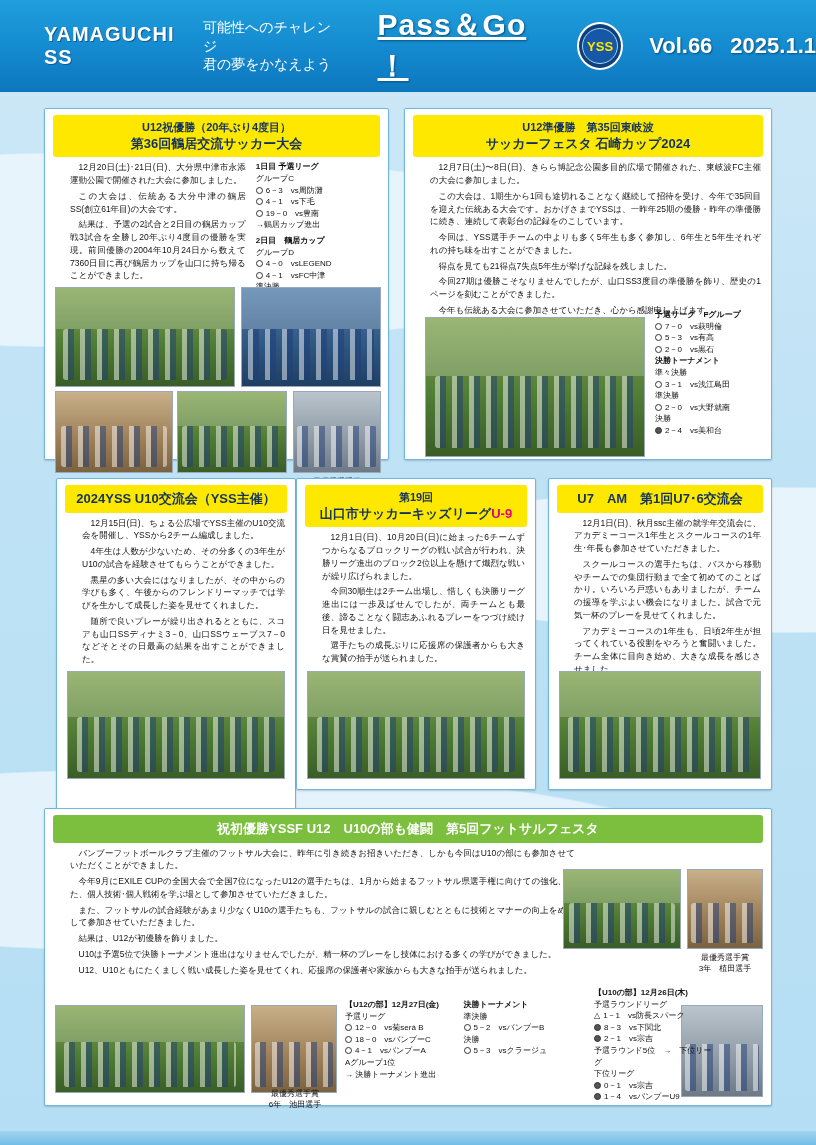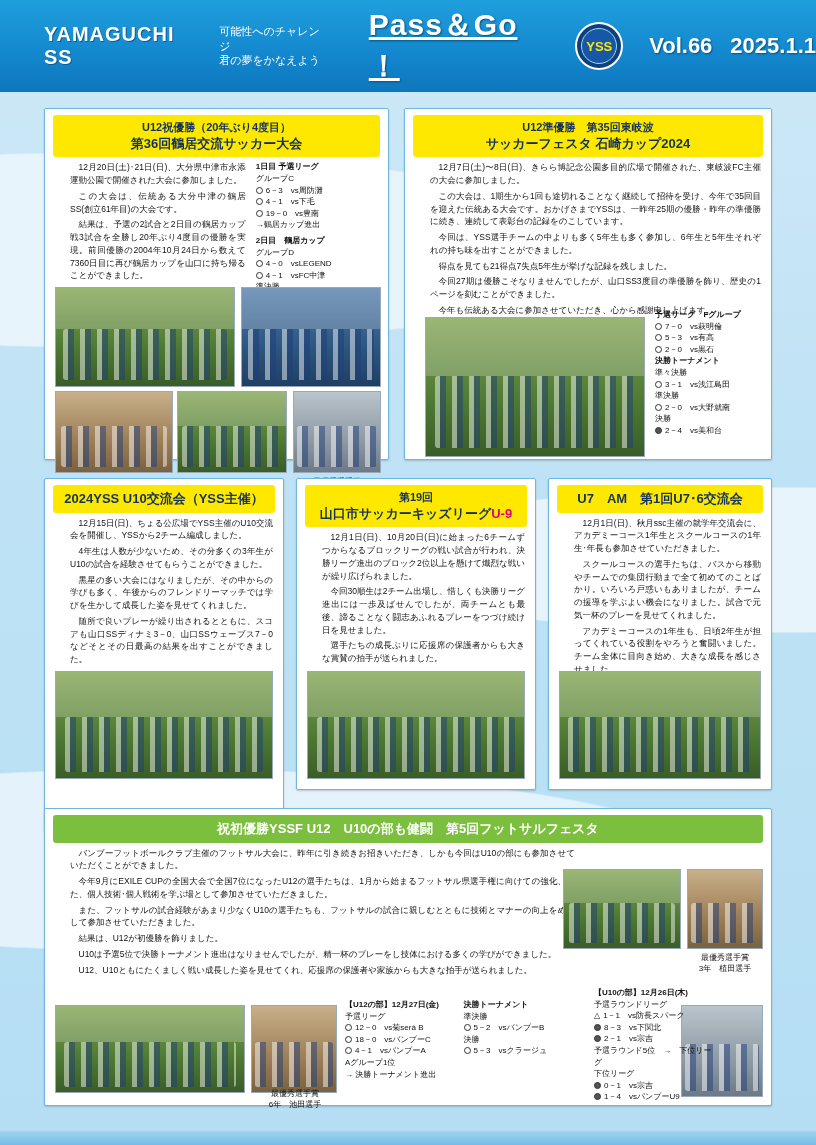--- a/index.html
+++ b/index.html
@@ -29,21 +29,21 @@
     background: linear-gradient(180deg,#1f9fdc 0%, #1489cf 55%, #0d77bd 100%);
     display:flex; align-items:center;
   }
   .logo-box { margin-left:44px; display:flex; align-items:center; }
   .logo-yamaguchi {
     font-family:"Liberation Sans", sans-serif;
     font-weight:bold; font-size:20px; letter-spacing:1px;
     color:#ffffff;
     text-shadow: 1px 1px 0 #0b5b94;
   }
-  .tagline { margin-left:10px; font-size:11px; color:#ffffff; line-height:1.35; }
+  .tagline { font-size:14px; color:#ffffff; line-height:1.35; }
   .title-main {
     font-size:30px; font-weight:bold; color:#ffffff; margin-left:38px;
     letter-spacing:1px; text-shadow:1px 1px 2px #06527f;text-decoration:underline;
   }
   .emblem {
     width:48px;height:48px;border-radius:50%;
     background:#0f3f7d; border:2px solid #ffffff; margin-left:18px;
     display:flex;align-items:center;justify-content:center; position:relative;
   }
   .emblem .inner {
@@ -92,21 +92,21 @@
     background:
       repeating-linear-gradient(90deg, rgba(255,255,255,.85) 0 5px, rgba(30,60,120,.9) 5px 11px, rgba(255,255,255,.0) 11px 17px);
     opacity:.55; border-radius:3px;
   }
   .photo .sky { position:absolute;top:0;left:0;right:0;height:42%;background:rgba(255,255,255,.22); }
   .caption { font-size:8px; text-align:center; color:#111; line-height:1.35; }
 
   
   #card-u12 { left:44px; top:108px; width:345px; height:352px; }
   #card-fiesta { left:404px; top:108px; width:368px; height:352px; }
-  #card-u10 { left:44px; top:478px; width:240px; height:354px; }
+  #card-u10 { left:56px; top:478px; width:240px; height:354px; }
   #card-kids { left:296px; top:478px; width:240px; height:312px; }
   #card-u7 { left:548px; top:478px; width:224px; height:312px; }
   #card-futsal { left:44px; top:808px; width:728px; height:298px; }
 
   .footer-bar { position:absolute; left:0; right:0; bottom:0; height:14px;
     background:linear-gradient(180deg,#9fd4ef,#74bde5); }
 </style>
 </head>
 <body>
 

